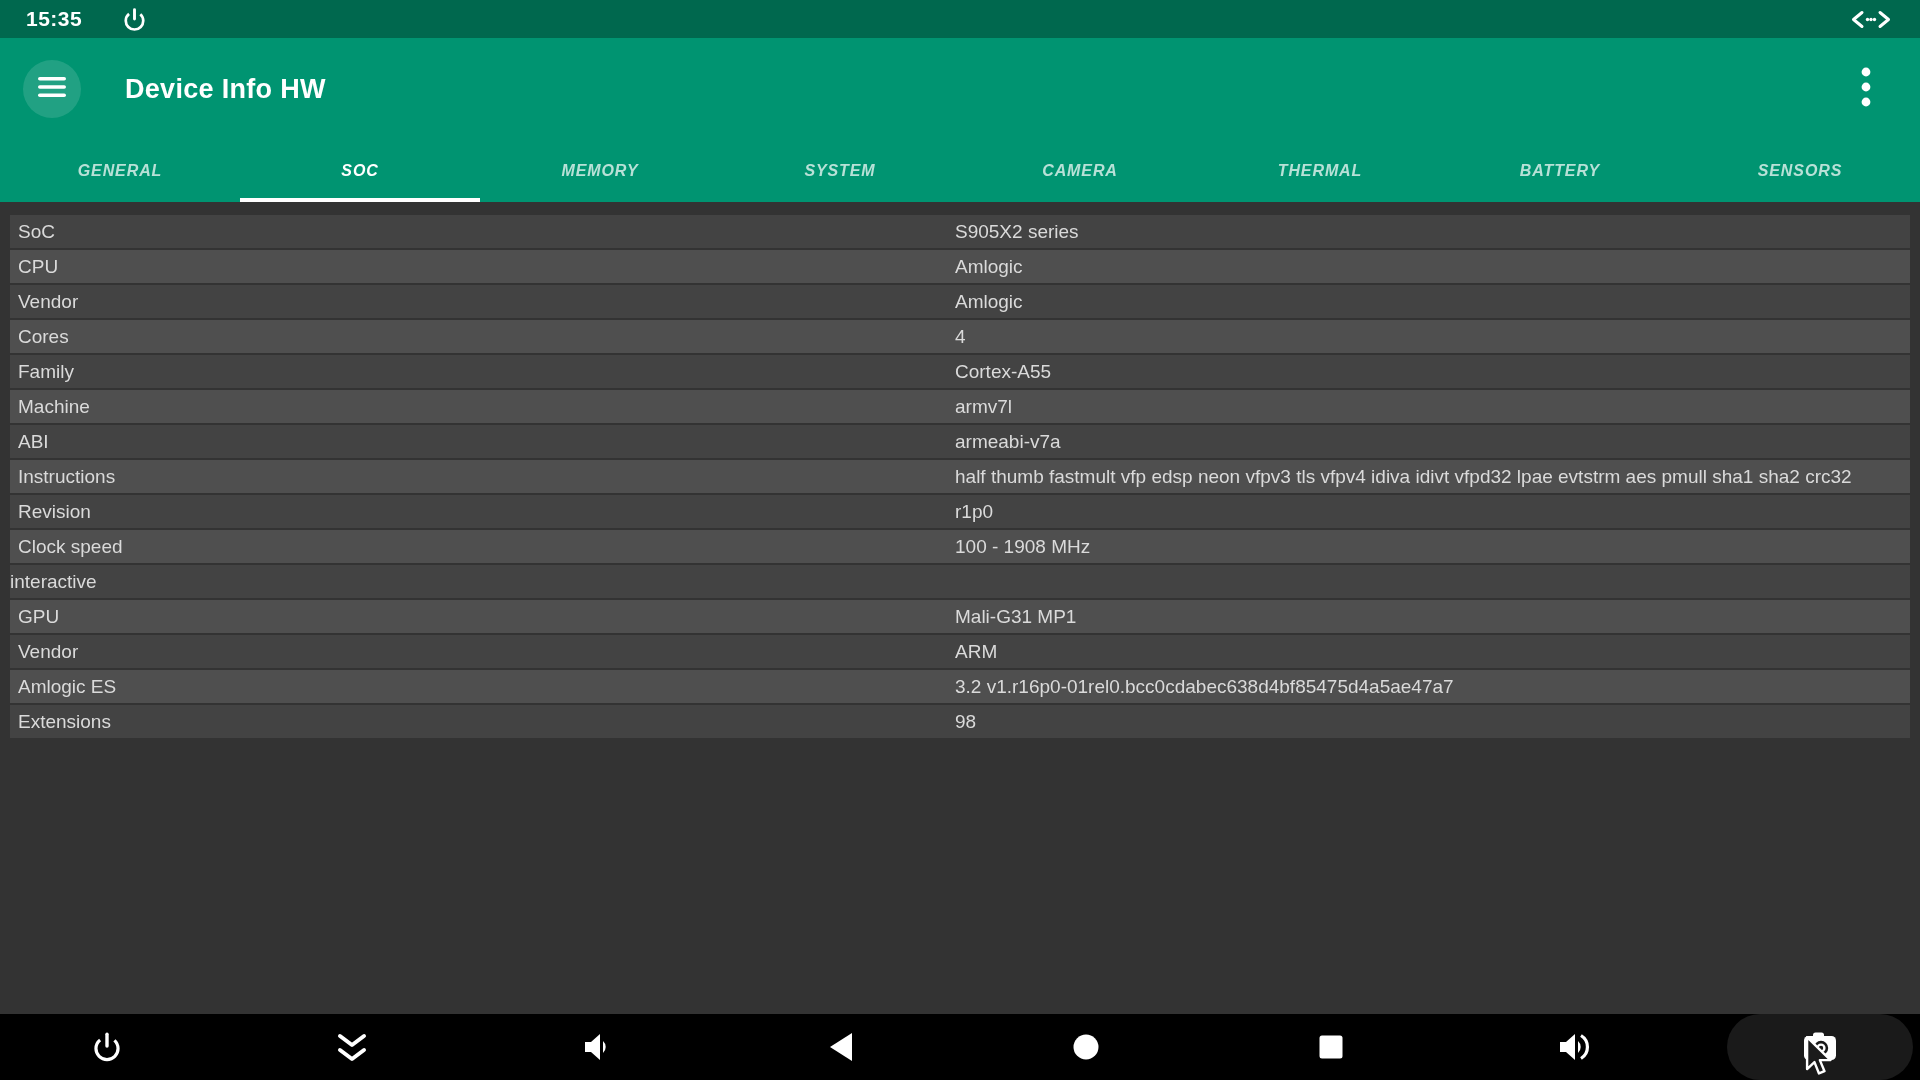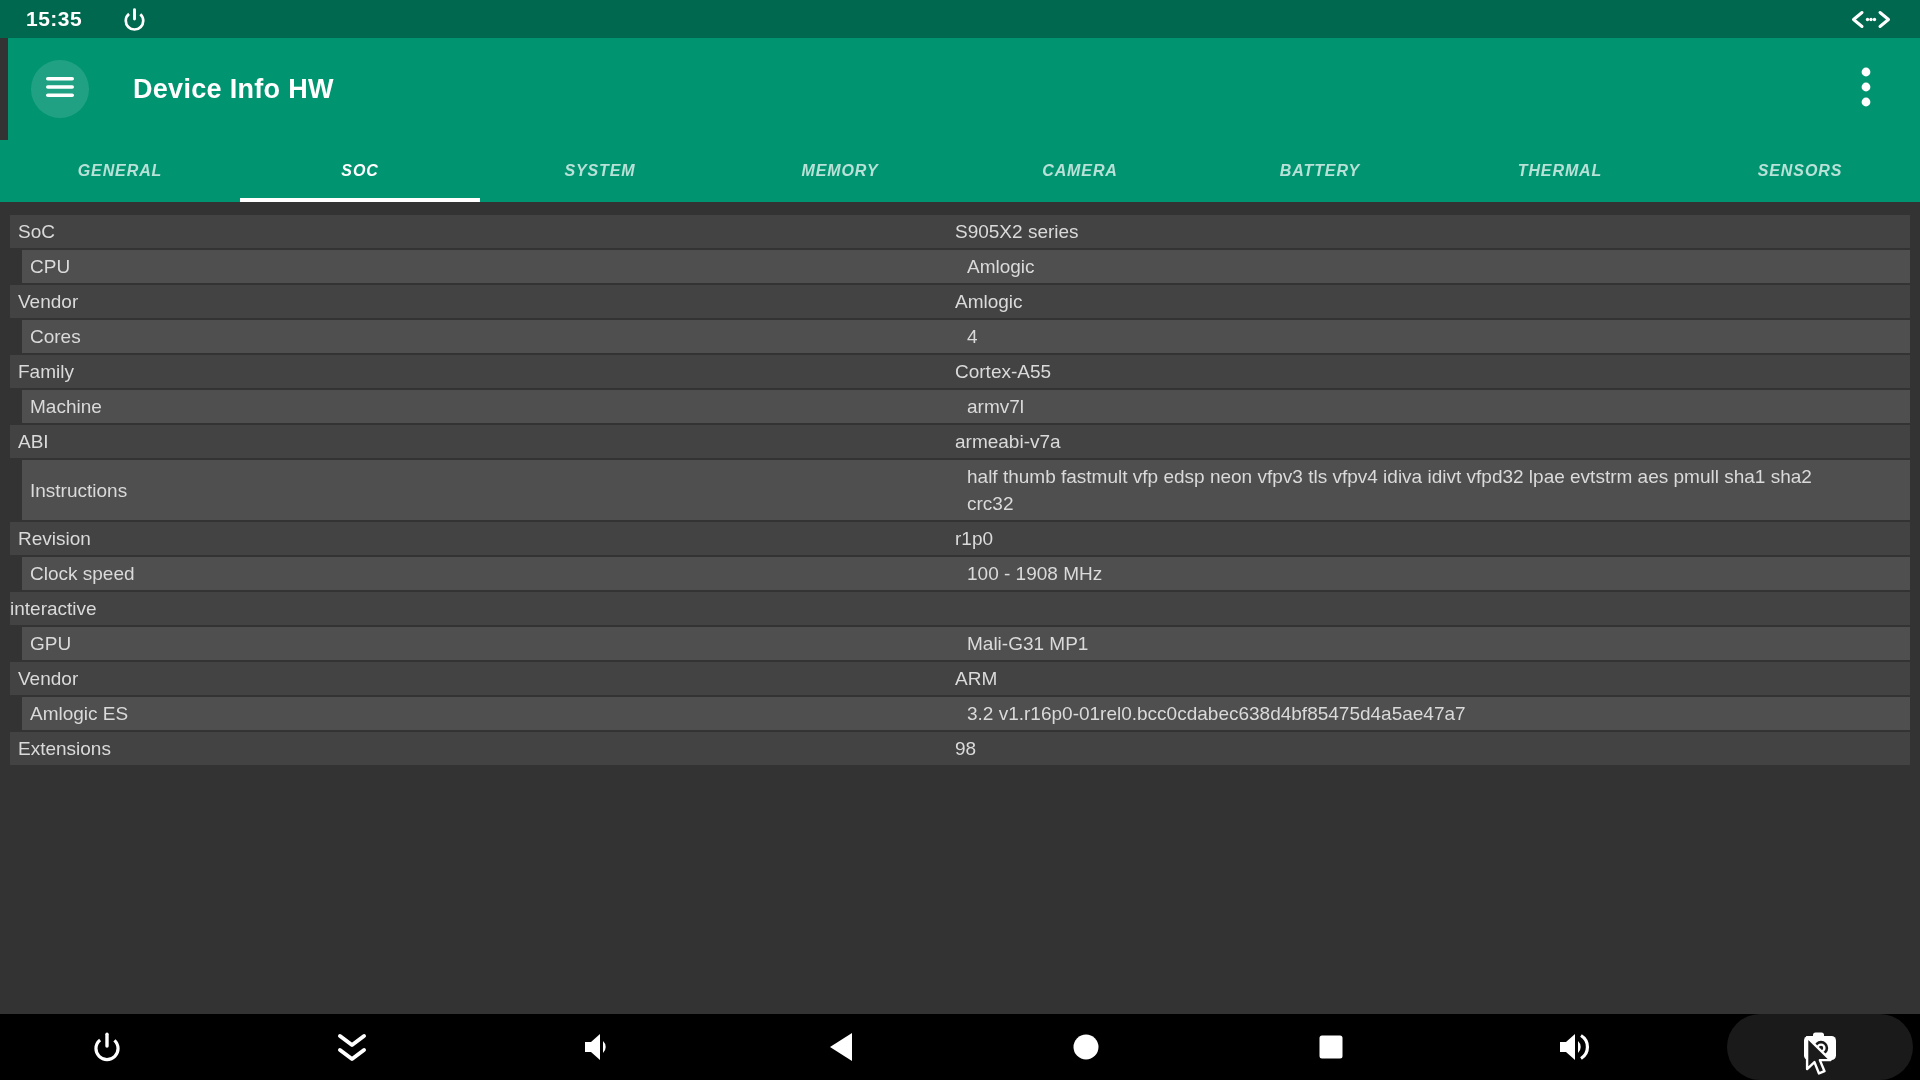--- a/index.html
+++ b/index.html
@@ -14,42 +14,42 @@
   .screen{position:relative;width:1920px;height:1080px;overflow:hidden;background:var(--content-bg);}
 
   
   .status-bar{position:absolute;top:0;left:0;right:0;height:38px;background:var(--status-bar-bg);
     display:flex;align-items:center;padding:0 26px;gap:40px;color:#fff;}
   .status-time{font-size:21px;font-weight:bold;letter-spacing:.5px;}
   .sb-icon{display:flex;align-items:center;}
   .sb-right{margin-left:auto;}
 
   
-  .app-bar{position:absolute;top:38px;left:8px;right:0;height:102px;background:var(--app-bar-bg);
+  .app-bar{position:absolute;top:38px;left:0;right:0;height:102px;background:var(--app-bar-bg);
     display:flex;align-items:center;padding:0 30px 0 23px;}
   .menu-btn{width:58px;height:58px;border-radius:50%;background:rgba(255,255,255,.13);
     display:flex;align-items:center;justify-content:center;cursor:pointer;}
   .app-title{color:#fff;font-size:27px;font-weight:bold;margin-left:44px;letter-spacing:.3px;}
   .kebab-btn{margin-left:auto;width:48px;height:48px;display:flex;align-items:center;justify-content:center;cursor:pointer;}
 
   
   .tab-bar{position:absolute;top:140px;left:0;right:0;height:62px;background:var(--app-bar-bg);display:flex;font-style:italic;}
   .tab{flex:1;display:flex;align-items:center;justify-content:center;position:relative;
     color:var(--tab-inactive);font-size:16px;font-weight:bold;letter-spacing:.9px;cursor:pointer;
     text-transform:uppercase;}
   .tab.active{color:var(--tab-active);}
   .tab.active::after{content:"";position:absolute;left:0;right:0;bottom:0;height:4px;background:var(--underline);}
 
   
   .content{position:absolute;top:202px;left:0;right:0;bottom:66px;background:var(--content-bg);overflow:hidden;}
   .hw-table{padding:13px 10px 0 10px;display:flex;flex-direction:column;gap:2px;}
   .row{display:flex;align-items:center;min-height:33px;padding:3px 0;line-height:27px;
     color:var(--row-text);font-size:19px;}
   .row.dark{background:var(--row-dark);}
-  .row.light{background:var(--row-light);margin-left:12px;}
+  .row.light{background:var(--row-light);}
   .row .lbl{flex:0 0 945px;padding-left:8px;}
   .row .val{flex:1;padding-right:52px;}
 
   
   .nav-bar{position:absolute;left:0;right:0;bottom:0;height:66px;background:var(--nav-bar-bg);}
   .nav-btn{position:absolute;top:0;height:66px;width:88px;transform:translateX(-50%);
     display:flex;align-items:center;justify-content:center;cursor:pointer;color:#fff;}
   .nav-btn.focused{width:186px;background:var(--nav-focus-bg);border-radius:33px;}
   .nav-btn svg{display:block;}
 
@@ -97,25 +97,25 @@
             <circle cx="5" cy="20" r="4.4" fill="#fff"></circle>
             <circle cx="5" cy="35" r="4.4" fill="#fff"></circle>
         </svg>
       </span>
     </div>
   </div>
 
   <div class="tab-bar" id="tab-bar">
       <div class="tab">GENERAL</div>
       <div class="tab active">SOC</div>
+      <div class="tab">MEMORY</div>
       <div class="tab">SYSTEM</div>
-      <div class="tab">MEMORY</div>
       <div class="tab">CAMERA</div>
+      <div class="tab">THERMAL</div>
       <div class="tab">BATTERY</div>
-      <div class="tab">THERMAL</div>
       <div class="tab">SENSORS</div>
     </div>
 
   <div class="content">
     <div class="hw-table" id="hw-table">
         <div class="row dark">
           <span class="lbl">SoC</span>
           <span class="val">S905X2 series</span>
         </div>
         <div class="row light">

